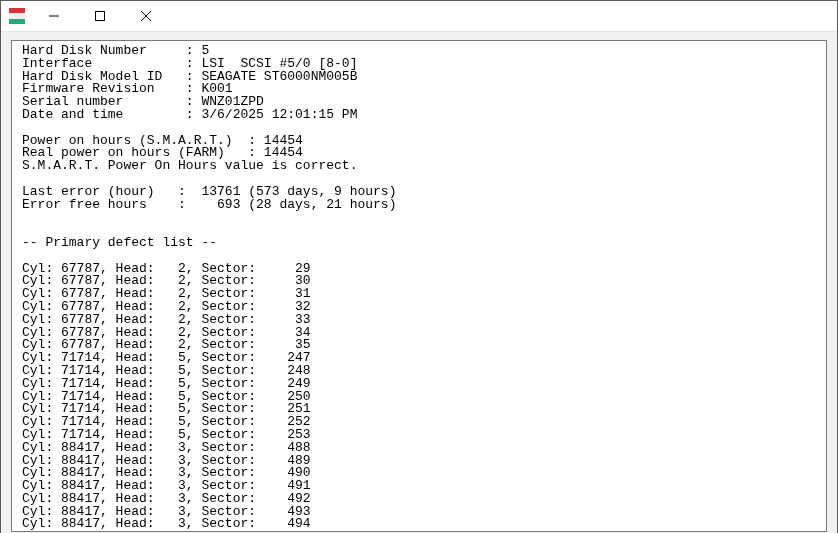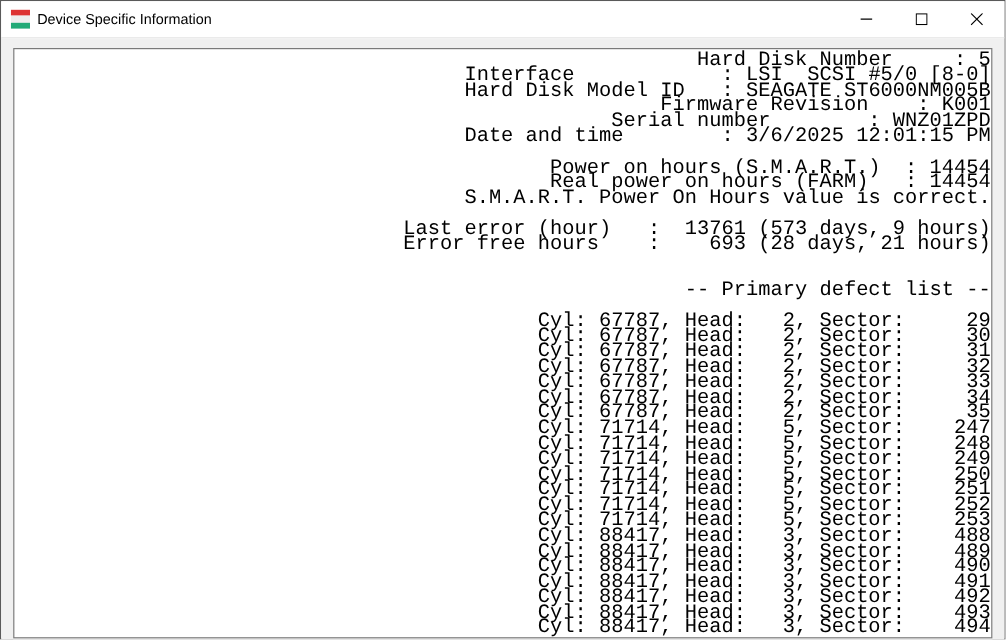--- a/index.html
+++ b/index.html
@@ -67,25 +67,24 @@
     position: relative;
     display: flex;
     flex-direction: column;
     overflow: hidden;
   }
   .report-scroll {
     flex: 1;
     overflow: auto;
     padding: 4px 0 0 10px;
     font-family: Consolas, "Courier New", monospace;
-    font-size: 17px;
+    font-size: 13px;
     line-height: 12.8px;
     white-space: pre;
     color: #000;
-    text-align: right;
   }
   .report-scroll::-webkit-scrollbar { width: 17px; height: 17px; }
   .report-scroll::-webkit-scrollbar-track { background: #f0f0f0; }
   .report-scroll::-webkit-scrollbar-thumb { background: #c2c3c9; }
   .report-scroll::-webkit-scrollbar-button { background: #f0f0f0; height:17px; width:17px;}
   .bottom-bar {
     height: 46px;
     display: flex;
     align-items: center;
     padding: 0 10px;
@@ -100,21 +99,20 @@
 <div class="window">
 
   <div class="titlebar">
     <span class="titlebar-icon">
       <svg viewBox="0 0 16 16">
           <rect x="0" y="0" width="16" height="5" fill="#d33"></rect>
           <rect x="0" y="5" width="16" height="6" fill="#eee"></rect>
           <rect x="0" y="11" width="16" height="5" fill="#2a7"></rect>
         </svg>
     </span>
-    <span class="titlebar-title">Device Specific Information</span>
     <div class="titlebar-controls">
       <div class="titlebar-btn">
         <svg viewBox="0 0 10 10">
             <line x1="0" y1="5" x2="10" y2="5" stroke="currentColor" stroke-width="1"></line>
           </svg>
       </div>
       <div class="titlebar-btn">
         <svg viewBox="0 0 10 10">
             <rect x="0.5" y="0.5" width="9" height="9" fill="none" stroke="currentColor" stroke-width="1"></rect>
           </svg>

